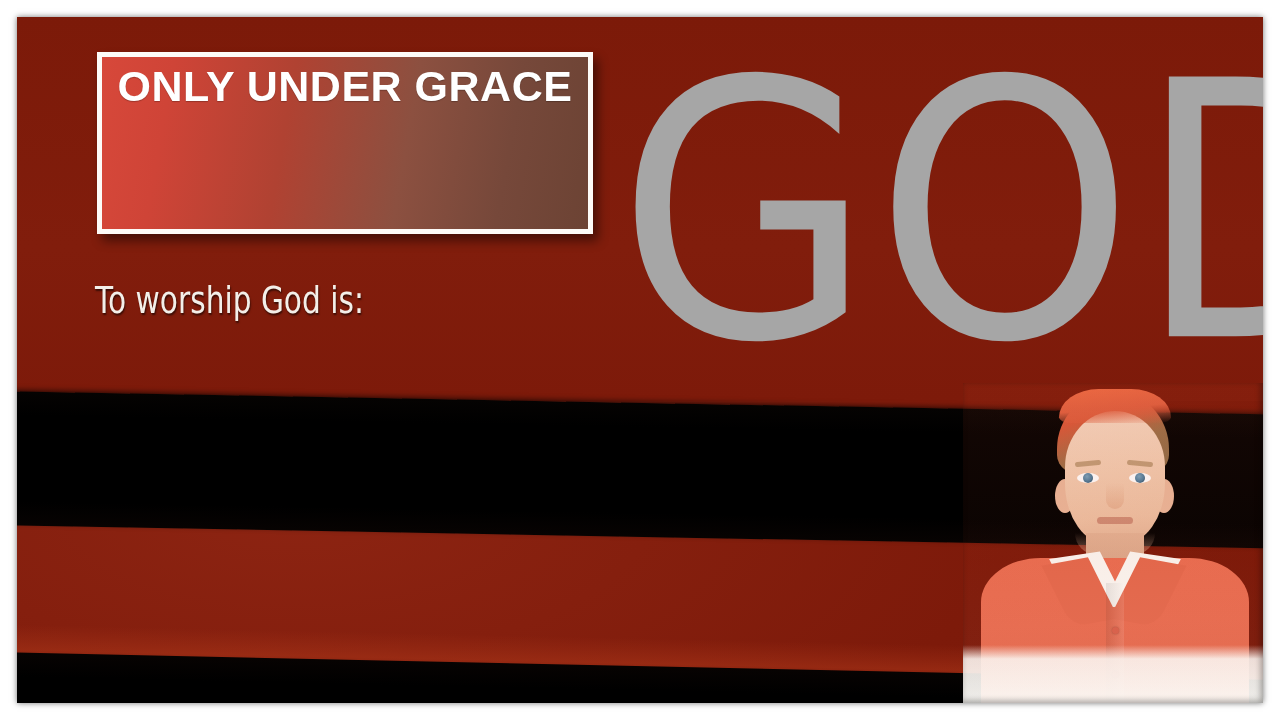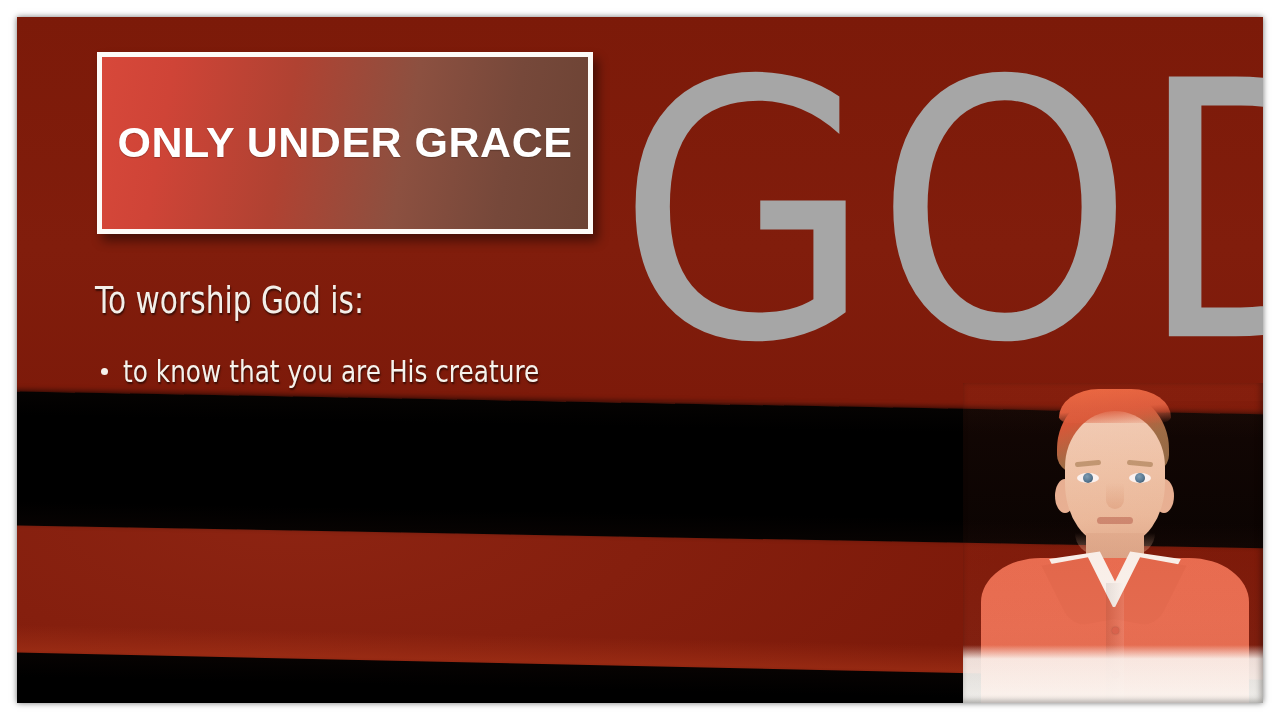--- a/index.html
+++ b/index.html
@@ -124,21 +124,20 @@
     border: 5px solid #fdfbf8;
     background: linear-gradient(100deg,
         #d7483a 0%,
         #cf4437 14%,
         #b04232 38%,
         #8c5040 62%,
         #76483a 82%,
         #6c4334 100%);
     box-shadow: 5px 7px 10px rgba(0,0,0,0.45);
     display: flex;
-    align-items: center;
     justify-content: center;
     box-sizing: content-box;
   }
   .title-text {
     font-family: "Liberation Sans", sans-serif;
     font-weight: 700;
     font-size: 43px;
     line-height: 1.38;
     color: #ffffff;
     text-align: center;
@@ -384,23 +383,20 @@
 
     <div class="god-word">GOD</div>
 
     <div class="title-plate">
       <div class="title-text">ONLY UNDER GRACE</div>
     </div>
 
     <div class="body-block">
       <div class="lead">To worship God is:</div>
       <ul class="bullets">
-        <li>
-          <span class="btext">to know that you are His creature</span>
-        </li>
       </ul>
     </div>
 
     <div class="person">
       <div class="person-img">
         <div class="ph-hair"></div>
         <div class="ph-ear-l"></div>
         <div class="ph-ear-r"></div>
         <div class="ph-face"></div>
         <div class="ph-fringe"></div>

